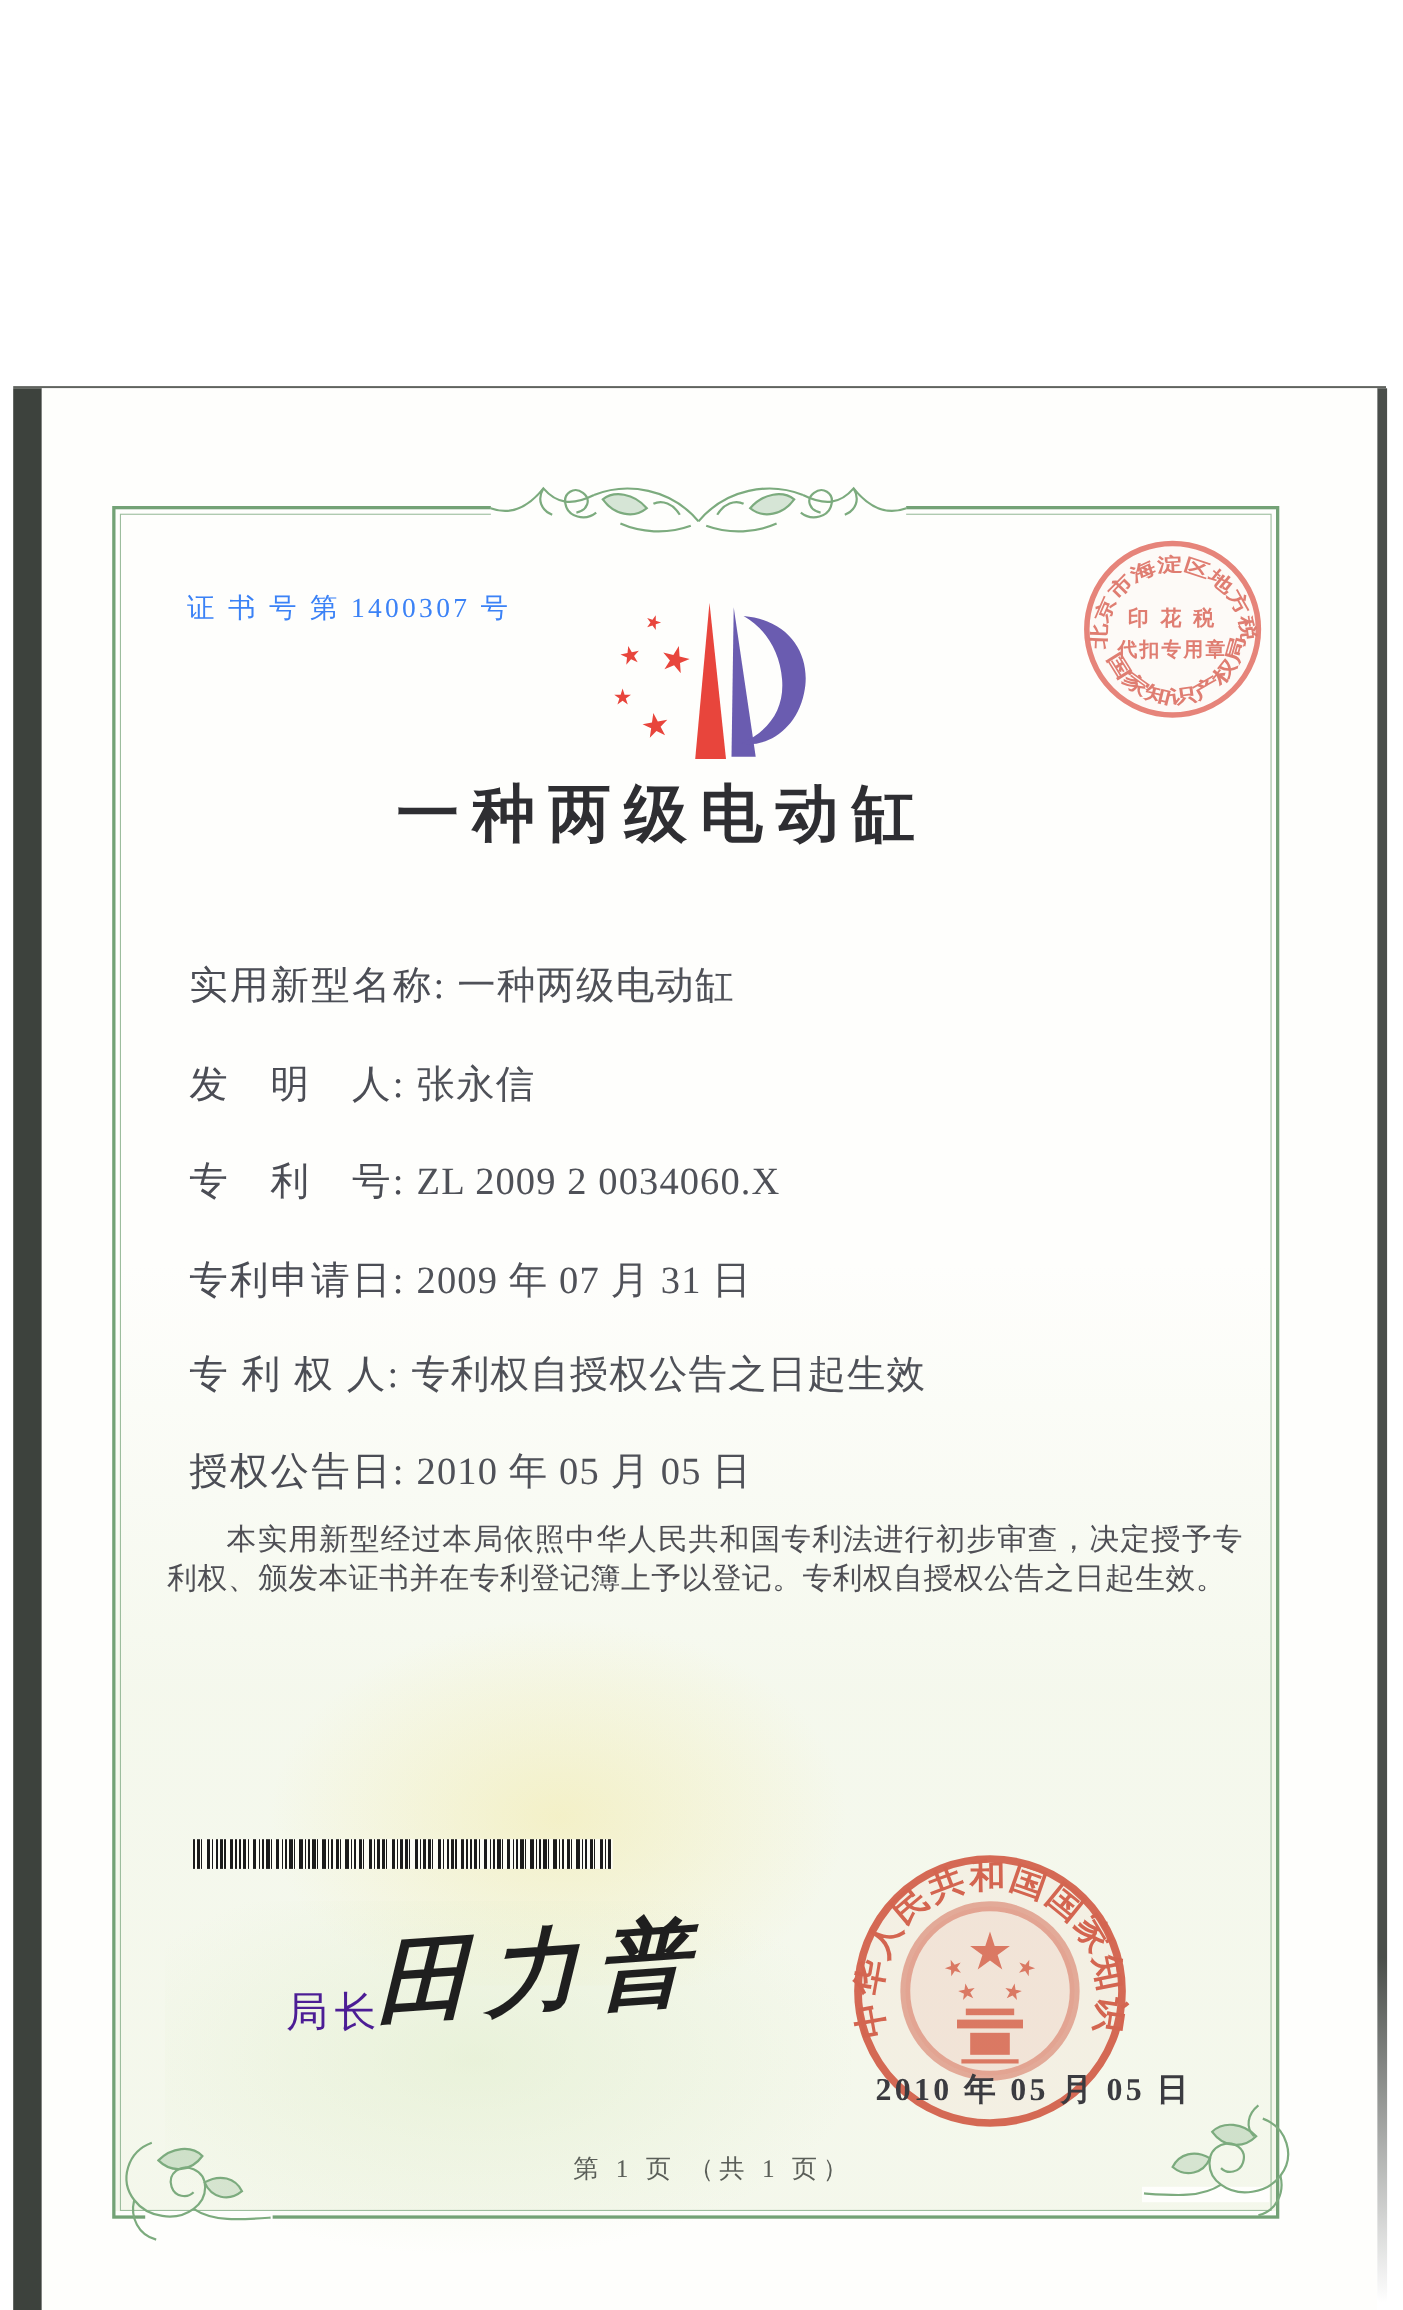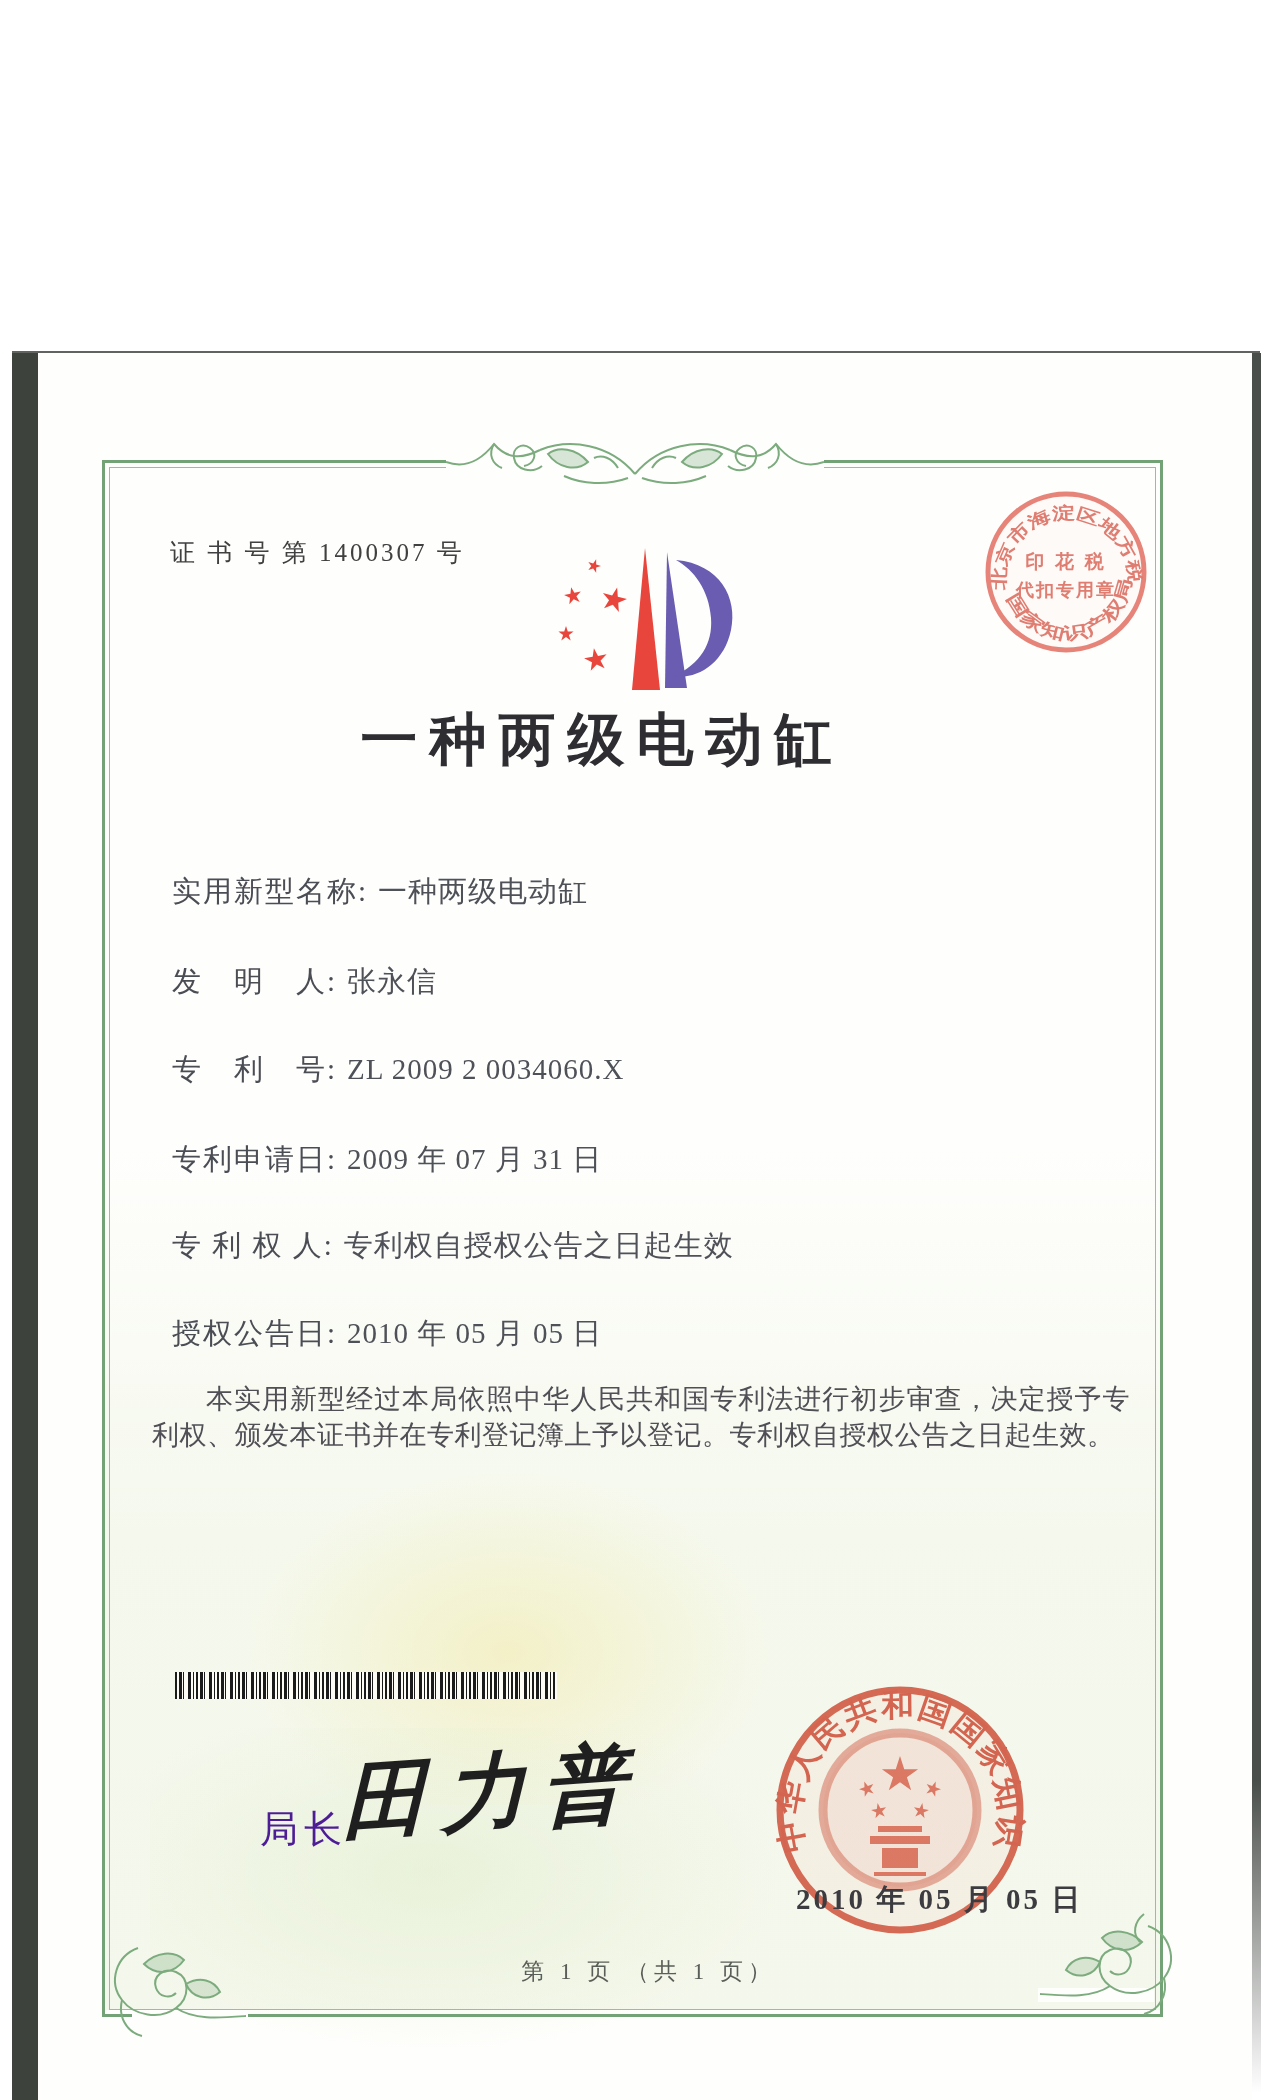--- a/index.html
+++ b/index.html
@@ -23,28 +23,28 @@
     background:linear-gradient(180deg, rgba(234,240,220,0) 0%, rgba(232,240,216,.42) 45%, rgba(236,242,222,.55) 100%); }
   .stain-yellow { left:235px; top:1465px; width:545px; height:340px; pointer-events:none;
     background:radial-gradient(ellipse at 50% 55%, rgba(242,231,155,.45), rgba(242,231,155,0) 68%); }
   .tint-sig { left:150px; top:1728px; width:625px; height:320px; pointer-events:none;
     background:radial-gradient(ellipse at 45% 45%, rgba(222,236,200,.5), rgba(222,236,200,0) 72%); }
 
   
   .frame { left:102px; top:460px; width:1061px; height:1557px; border:3px solid #73a276; }
   .frame-inner { position:absolute; inset:4px; border:1px solid #9cbd9d; }
 
-  .cert-no { left:170px; top:536px; font-size:25px; letter-spacing:3px; color:#404040; }
+  .cert-no { left:170px; top:536px; font-size:25px; letter-spacing:3px; color:#3b82f6; }
 
   .logo { left:528px; top:546px; width:212px; height:152px; }
 
   .title { left:92px; top:702px; width:1020px; text-align:center;
            font-size:57px; font-weight:700; letter-spacing:12px; color:#2e2e32; }
 
-  .field-row { left:172px; width:900px; font-size:29px; color:#4b4d55; letter-spacing:2px; }
+  .field-row { left:172px; width:900px; font-size:35px; color:#4b4d55; letter-spacing:2px; }
   .field-row .val { margin-left:10px; letter-spacing:1px; color:#4f5158; }
   .r0 { top:872px; } .r1 { top:962px; } .r2 { top:1050px; }
   .r3 { top:1140px; } .r4 { top:1226px; } .r5 { top:1314px; }
 
   .body-text { left:152px; top:1382px; width:978px; font-size:27px; line-height:35.5px;
                color:#4f4f55; text-align:justify; letter-spacing:.5px; }
   .body-text p { text-indent:2em; margin:0; }
 
   .barcode { left:175px; top:1672px; width:382px; height:27px;
     background:repeating-linear-gradient(90deg,

